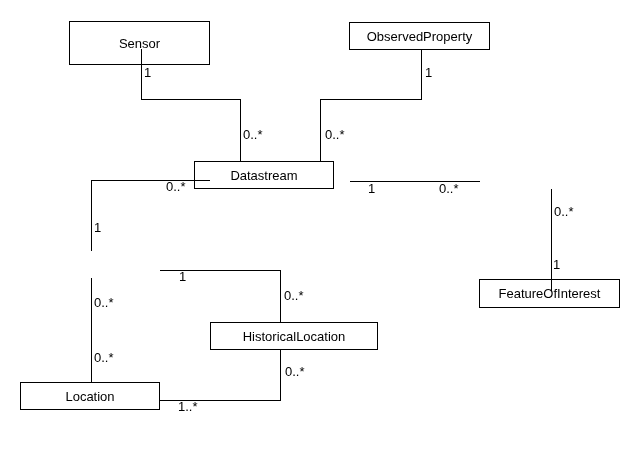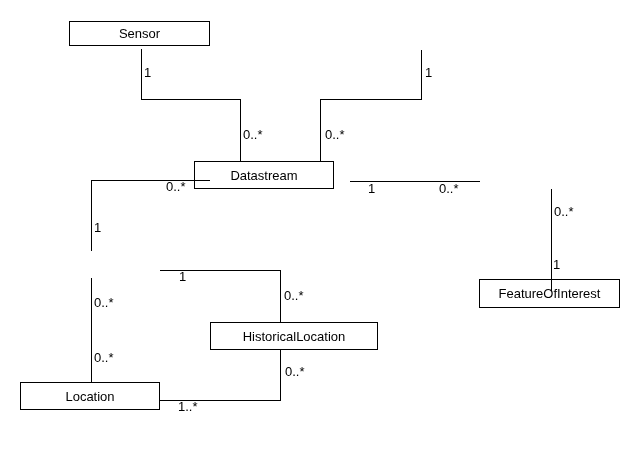--- a/index.html
+++ b/index.html
@@ -15,21 +15,22 @@
   }
   .hline { position:absolute; height:1px; background:#000000; }
   .vline { position:absolute; width:1px; background:#000000; }
   .mult  { position:absolute; font-size:13px; line-height:13px; white-space:nowrap; }
 </style>
 </head>
 <body>
 
 <div id="canvas">
 
-  <div class="box" style="left:69px;  top:21px;  width:141px; height:25px">Sensor</div>
+  <div class="box" style="left:69px;  top:21px;  width:141px; height:44px">Sensor</div>
+  <div class="box" style="left:349px; top:22px;  width:141px; height:28px">ObservedProperty</div>
   <div class="box" style="left:194px; top:161px; width:140px; height:28px">Datastream</div>
   <div class="box" style="left:210px; top:322px; width:168px; height:28px">HistoricalLocation</div>
   <div class="box" style="left:479px; top:279px; width:141px; height:29px">FeatureOfInterest</div>
   <div class="box" style="left:20px;  top:382px; width:140px; height:28px">Location</div>
 
   <div class="vline" style="left:141px; top:49px;  height:51px"></div>
   <div class="hline" style="left:141px; top:99px;  width:100px"></div>
   <div class="vline" style="left:240px; top:99px;  height:62px"></div>
 
   <div class="vline" style="left:421px; top:50px;  height:50px"></div>

